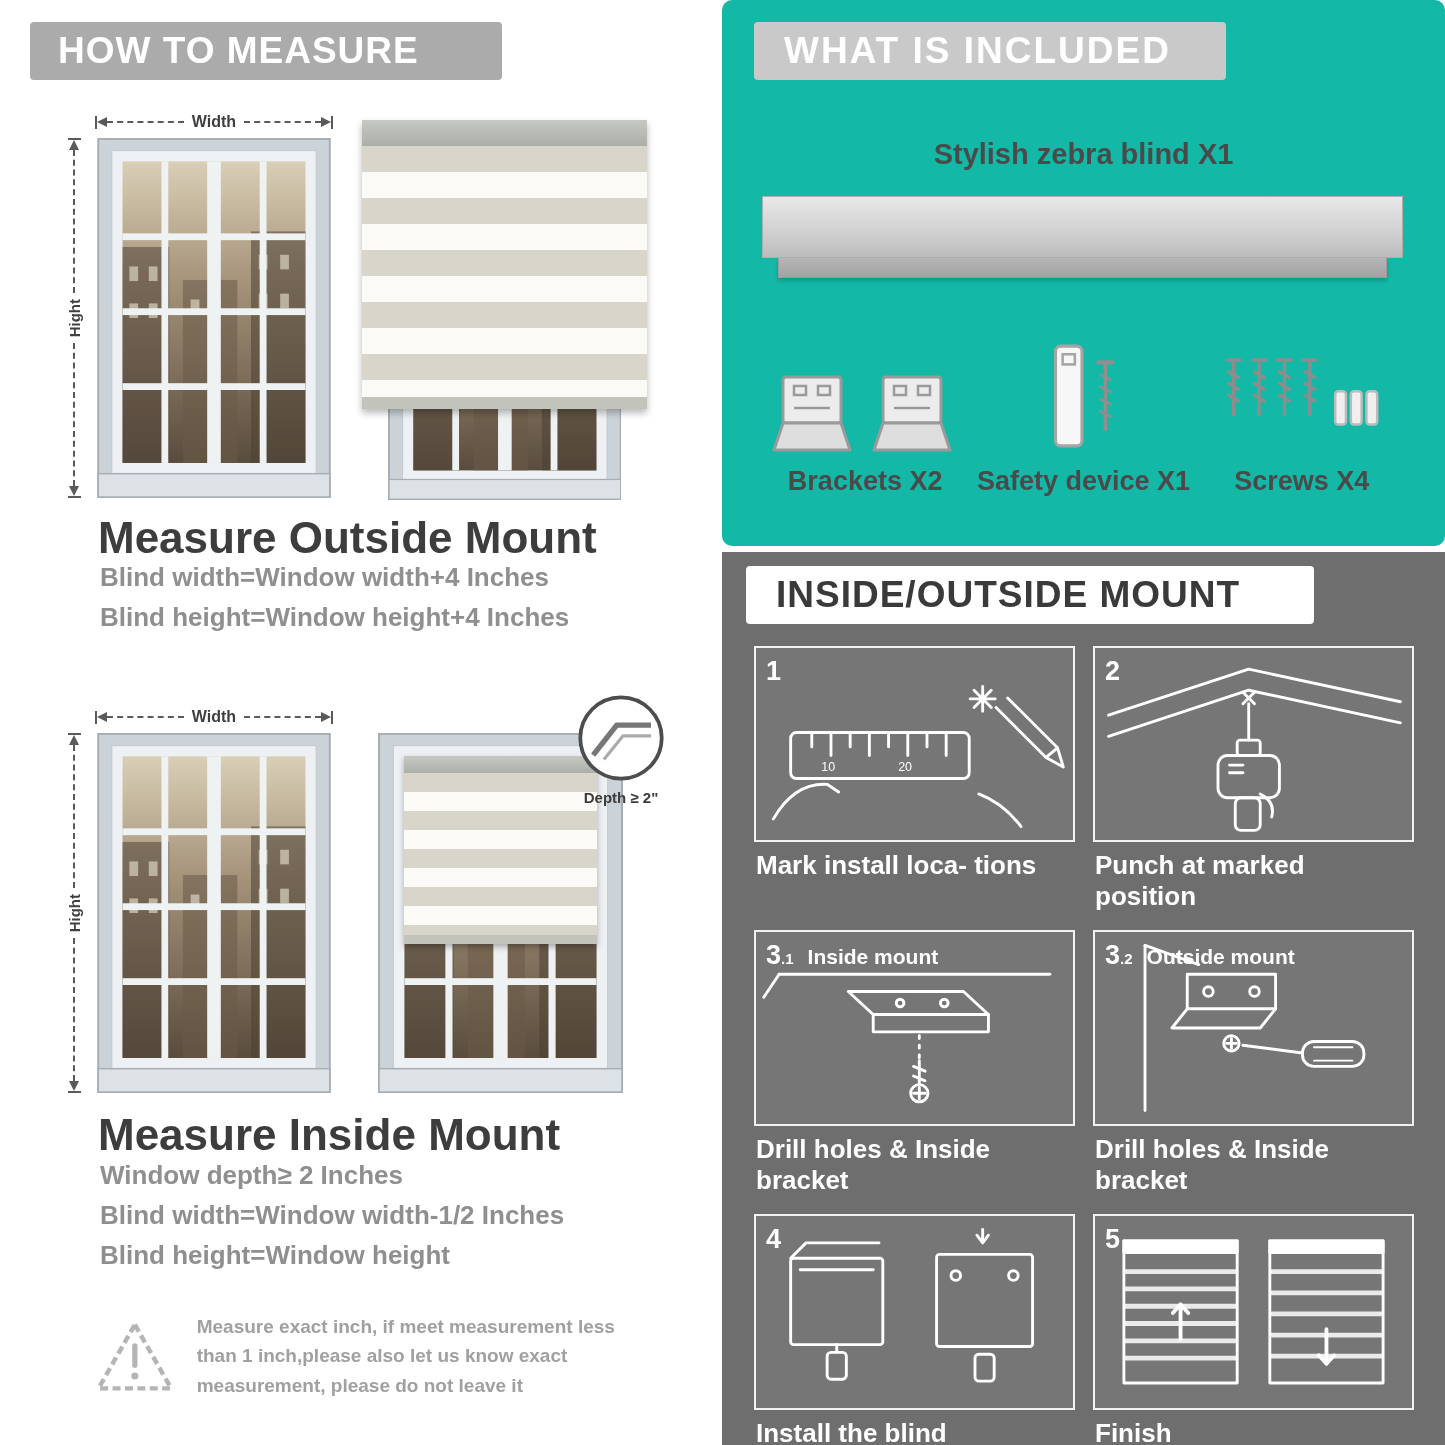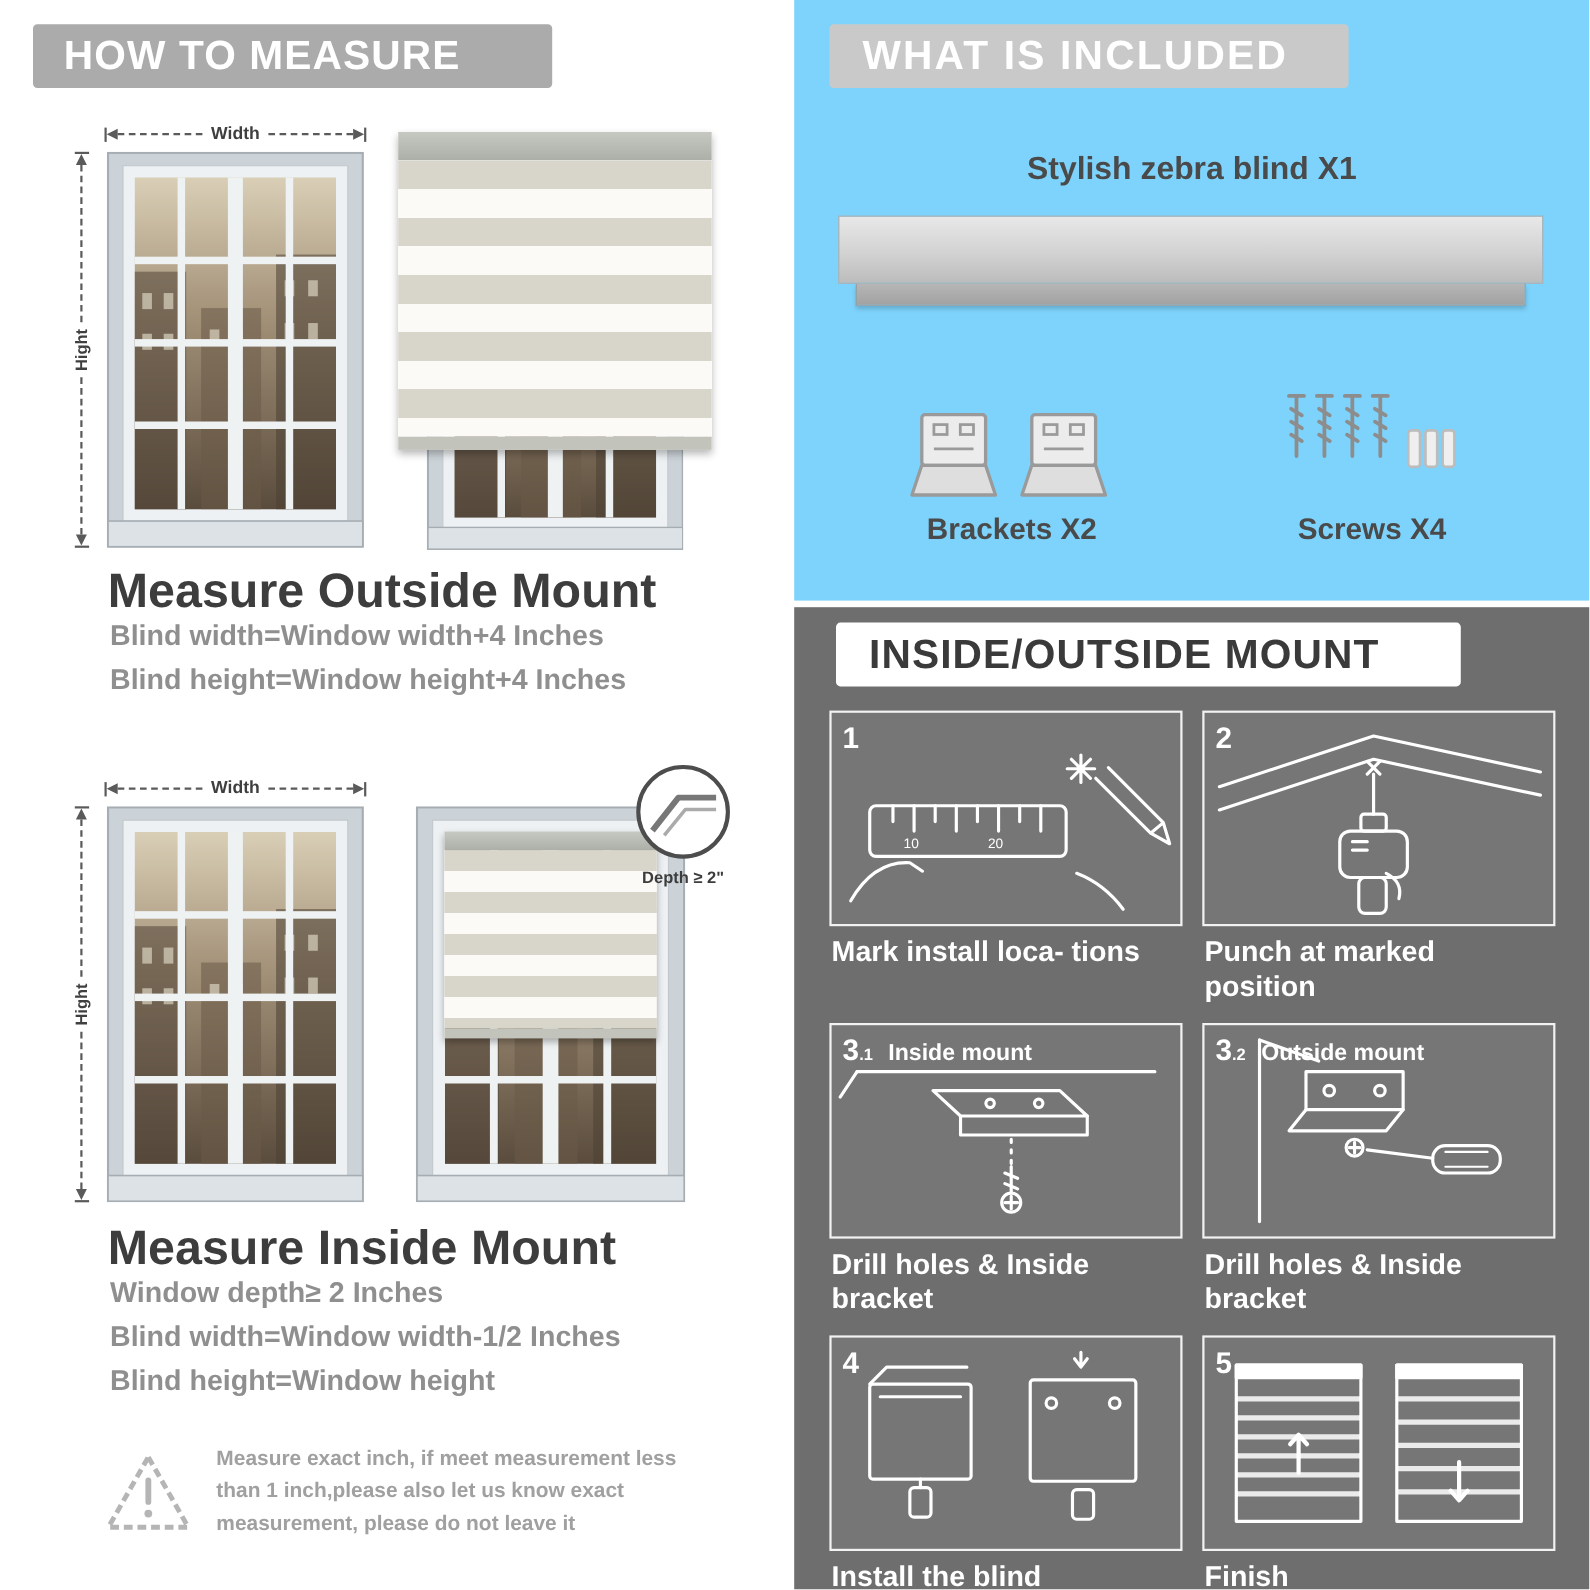--- a/index.html
+++ b/index.html
@@ -49,38 +49,38 @@
   .depth-detail { position:absolute; top:-40px; right:-46px; width:96px; text-align:center; }
   .depth-label { font-size:15px; font-weight:bold; color:#3c3c3c; margin-top:2px; white-space:nowrap; }
 
   .h-title { position:absolute; font-size:44px; font-weight:bold; color:#3d3d3d; }
   .h-line  { position:absolute; font-size:26px; font-weight:bold; color:#8f8f8f; }
 
   .note-wrap { position:absolute; left:95px; top:1312px; width:545px; display:flex; gap:22px; align-items:center; }
   .note-text { font-size:19px; font-weight:bold; color:#a0a0a0; line-height:1.55; width:445px; }
 
   
-  .panel-included { position:absolute; left:722px; top:0; width:723px; height:546px; background:#7dd3fc; }
+  .panel-included { position:absolute; left:722px; top:0; width:723px; height:546px; background:#14b8a6;border-radius:10px; }
   .inc-banner { position:absolute; left:32px; top:22px; width:472px; height:58px;
     background:#c9c9c9; font-size:37px; letter-spacing:2px; padding-left:30px; }
   .inc-blind-label { position:absolute; top:138px; left:0; right:0; text-align:center;
     font-size:29px; font-weight:bold; color:#4a4a4a; }
   .inc-headrail { position:absolute; left:40px; right:42px; top:196px; }
   .inc-bar { height:62px; background:linear-gradient(180deg,#e8e8e8 0%,#d2d2d2 55%,#bcbcbc 100%); border:1px solid #aeaeae; }
   .inc-lip { height:20px; margin:0 16px; background:linear-gradient(180deg,#b6b6b6,#a2a2a2); border:1px solid #9b9b9b; border-top:none; box-shadow:0 3px 4px rgba(0,0,0,.18); }
   .inc-items { position:absolute; left:34px; right:34px; top:316px; display:flex; }
   .inc-item { flex:1; display:flex; flex-direction:column; align-items:center; }
   .inc-icon { height:138px; display:flex; align-items:flex-end; justify-content:center; gap:14px; }
   .inc-label { font-size:27px; font-weight:bold; color:#4a4a4a; margin-top:12px; white-space:nowrap; }
 
   
   .panel-mount { position:absolute; left:722px; top:552px; width:723px; height:893px; background:#6e6e6e; }
   .mount-banner { position:absolute; left:24px; top:14px; width:568px; height:58px;
     background:#ffffff; color:#3a3a3a; font-size:37px; font-weight:bold;
-    display:flex; align-items:center; padding-left:30px; border-radius:4px; letter-spacing:1px;margin-left:14px; }
+    display:flex; align-items:center; padding-left:30px; border-radius:4px; letter-spacing:1px; }
   .steps-grid { position:absolute; left:32px; top:94px; width:660px;
     display:grid; grid-template-columns:1fr 1fr; column-gap:18px; }
   .step-box { border:2px solid #f2f2f2; height:196px; position:relative; background:#767676; overflow:hidden; }
   .step-box svg { position:absolute; inset:0; width:100%; height:100%; }
   .step-head { position:absolute; top:8px; left:10px; right:6px; display:flex; align-items:baseline; color:#fff; z-index:2; }
   .step-num { font-size:27px; font-weight:bold; }
   .step-sub { font-size:15px; font-weight:bold; }
   .step-title { font-size:21px; font-weight:bold; margin-left:14px;text-align:center; }
   .step-caption { color:#fff; font-size:26px; font-weight:bold; margin:8px 2px 18px 2px; min-height:26px; }
 </style>
@@ -266,20 +266,32 @@
           <svg viewBox="-8 0 86 80" width="86" height="80">
               <use href="#bracket-shape"></use>
             </svg>
           <svg viewBox="-8 0 86 80" width="86" height="80">
               <use href="#bracket-shape"></use>
             </svg>
         </div>
         <div class="inc-label">Brackets X2</div>
       </div>
 
+      <div class="inc-item">
+        <div class="inc-icon">
+          <svg viewBox="0 0 90 112" width="92" height="114">
+            <rect x="18" y="6" width="26" height="98" rx="5" fill="#f7f7f7" stroke="#a5a5a5" stroke-width="3"></rect>
+            <rect x="25" y="14" width="12" height="10" fill="none" stroke="#a5a5a5" stroke-width="2.5"></rect>
+            <path d="M60 22 H74" stroke="#8f8f8f" stroke-width="4" stroke-linecap="round"></path>
+            <path d="M67 22 V88" stroke="#8f8f8f" stroke-width="3.5" stroke-linecap="round"></path>
+            <path d="M62 34 L72 39 M62 46 L72 51 M62 58 L72 63 M62 70 L72 75" stroke="#8f8f8f" stroke-width="2.5" stroke-linecap="round"></path>
+          </svg>
+        </div>
+        <div class="inc-label">Safety device X1</div>
+      </div>
 
       <div class="inc-item">
         <div class="inc-icon">
           <svg viewBox="0 0 172 110" width="168" height="108">
             <use href="#screw-shape" transform="translate(16,14)"></use>
             <use href="#screw-shape" transform="translate(42,14)"></use>
             <use href="#screw-shape" transform="translate(68,14)"></use>
             <use href="#screw-shape" transform="translate(94,14)"></use>
             <g fill="#efefef" stroke="#bcbcbc" stroke-width="2.5">
               <rect x="120" y="46" width="11" height="34" rx="3"></rect>

